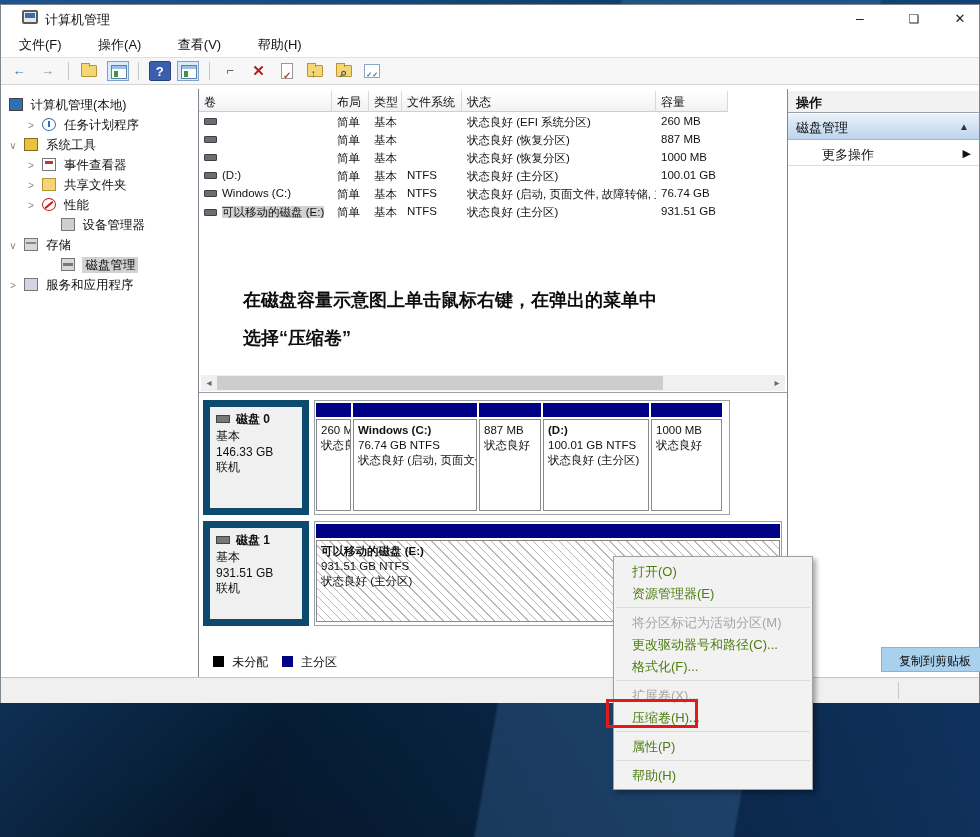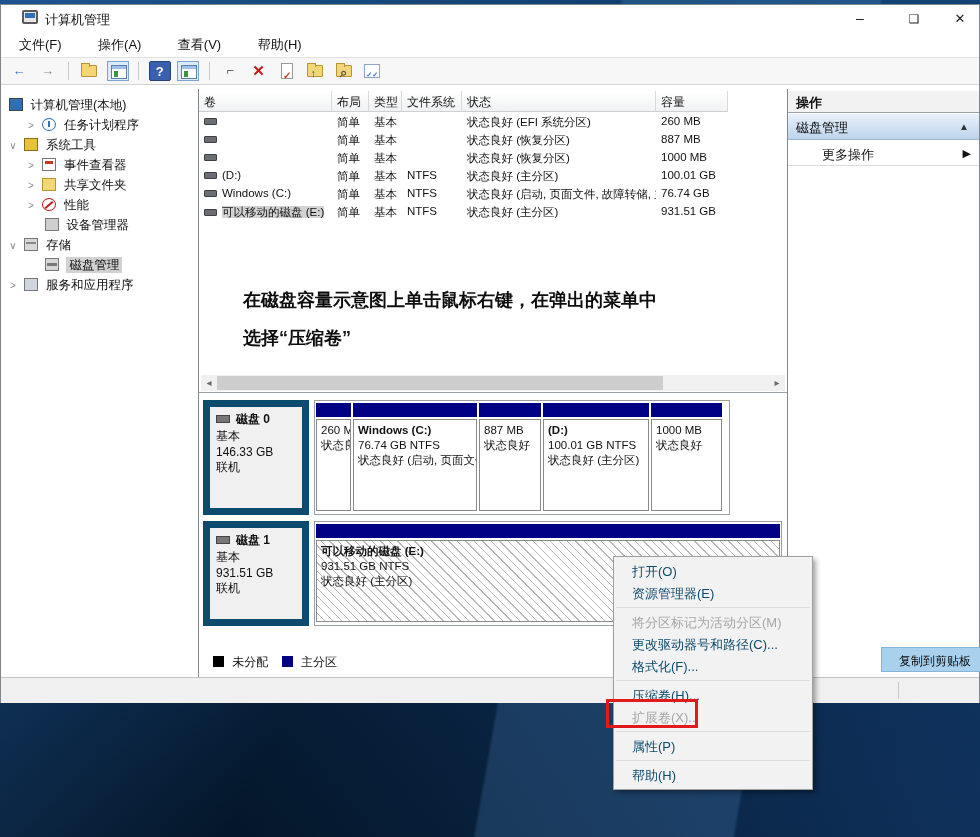--- a/index.html
+++ b/index.html
@@ -66,21 +66,21 @@
   .tico-event::after{content:""; position:absolute; left:2px; top:2px; right:2px; height:3px; background:#c23a1f;}
   .tico-share { background:#f4d677; border-color:#b99334;}
   .tico-perf { background:#fff; border-radius:50%; border-color:#c01818;}
   .tico-perf::after{content:""; position:absolute; left:1px; top:5px; width:10px; height:2px; background:#c01818; transform:rotate(-40deg);}
   .tico-devmgr { background:#cfcfcf; }
   .tico-storage { background:#d8d8d8; }
   .tico-storage::after{content:""; position:absolute; left:1px; top:3px; right:1px; height:2px; background:#888;}
   .tico-disk { background:#d8d8d8; }
   .tico-disk::after{content:""; position:absolute; left:1px; top:4px; right:1px; height:3px; background:#777;}
   .tico-services { background:#cfd6df; }
-  .lvl0 { padding-left:6px; } .lvl1 { padding-left:24px; } .lvl2 { padding-left:42px; }
+  .lvl0 { padding-left:6px; } .lvl1 { padding-left:24px; } .lvl2 { padding-left:42px;margin-left:16px; }
   .tree-sel { background:#d2d2d2; padding:1px 3px; }
   
   #mid-pane { position:absolute; left:198px; top:0; width:589px; height:100%; border-right:1px solid #828790; background:#fff; overflow:hidden;}
   #vol-table { position:absolute; left:0; top:0; width:100%; height:304px; border-bottom:1px solid #9aa0a6; background:#fff;}
   .vt-header { position:absolute; top:2px; height:21px; background:linear-gradient(#ffffff,#f1f2f4);
     border-bottom:1px solid #cfcfcf; border-right:1px solid #d9d9d9; font-size:12px; color:#111; padding:3px 0 0 5px; }
   .vt-cell { position:absolute; height:18px; font-size:11.5px; color:#111; padding:2px 0 0 5px; white-space:nowrap; overflow:hidden; }
   .c-vol { left:0; width:133px; } .c-layout { left:133px; width:37px; } .c-type { left:170px; width:33px; }
   .c-fs { left:203px; width:60px; } .c-status { left:263px; width:194px; } .c-cap { left:457px; width:72px; }
   .vol-ico { display:inline-block; width:13px; height:7px; background:#6b6f74; border:1px solid #3c3f43; border-radius:1px; margin-right:5px; }
@@ -123,21 +123,21 @@
   #act-more { position:absolute; left:0; top:52px; width:100%; height:25px; background:#fff; border-bottom:1px solid #dcdcdc; font-size:13px; color:#111; padding:5px 0 0 34px;}
   #act-more .more-arrow { position:absolute; right:8px; top:6px; font-size:11px; color:#111;}
   #act-more .more-arrow::after{content:"▶";}
   
   #copy-btn { position:absolute; left:881px; top:647px; width:110px; height:25px; background:#a9d1ed; border:1px solid #84b4d8; font-size:12px; color:#0a0a0a; padding:5px 0 0 17px; white-space:nowrap; z-index:8;}
   
   #statusbar { position:absolute; left:0; top:672px; width:100%; height:26px; background:#f0f0f0; border-top:1px solid #c3c3c3; }
   .sb-div { position:absolute; top:4px; width:1px; height:17px; background:#c8c8c8; }
   
   #ctx-menu { position:absolute; left:613px; top:556px; width:200px; background:#f2f2f2; border:1px solid #a0a0a0; box-shadow:3px 3px 5px rgba(0,0,0,.35); z-index:50; padding:3px 0; }
-  .mi { height:22px; font-size:13px; color:#0c4a6e; padding:3px 0 0 18px; white-space:nowrap; }
+  .mi { height:22px; font-size:13px; color:#4d7c0f; padding:3px 0 0 18px; white-space:nowrap; }
   .mi-disabled { color:#a6a6a6; }
   .mi-sep { height:1px; background:#dcdcdc; margin:3px 2px; }
   #red-box { position:absolute; left:606px; top:699px; width:92px; height:29px; border:3px solid #e01b1b; z-index:60; }
 </style>
 </head>
 <body>
 
 <div id="screen">
 
   <div id="win">
@@ -402,22 +402,22 @@
   <div id="copy-btn">复制到剪贴板</div>
 
   <div id="ctx-menu">
     <div class="mi">打开(O)</div>
     <div class="mi">资源管理器(E)</div>
     <div class="mi-sep"></div>
     <div class="mi mi-disabled">将分区标记为活动分区(M)</div>
     <div class="mi">更改驱动器号和路径(C)...</div>
     <div class="mi">格式化(F)...</div>
     <div class="mi-sep"></div>
+    <div class="mi mi-disabled">扩展卷(X)...</div>
     <div class="mi">压缩卷(H)...</div>
-    <div class="mi mi-disabled">扩展卷(X)...</div>
     <div class="mi-sep"></div>
     <div class="mi">属性(P)</div>
     <div class="mi-sep"></div>
     <div class="mi">帮助(H)</div>
   </div>
 
   <div id="red-box"></div>
 
 </div>
 

